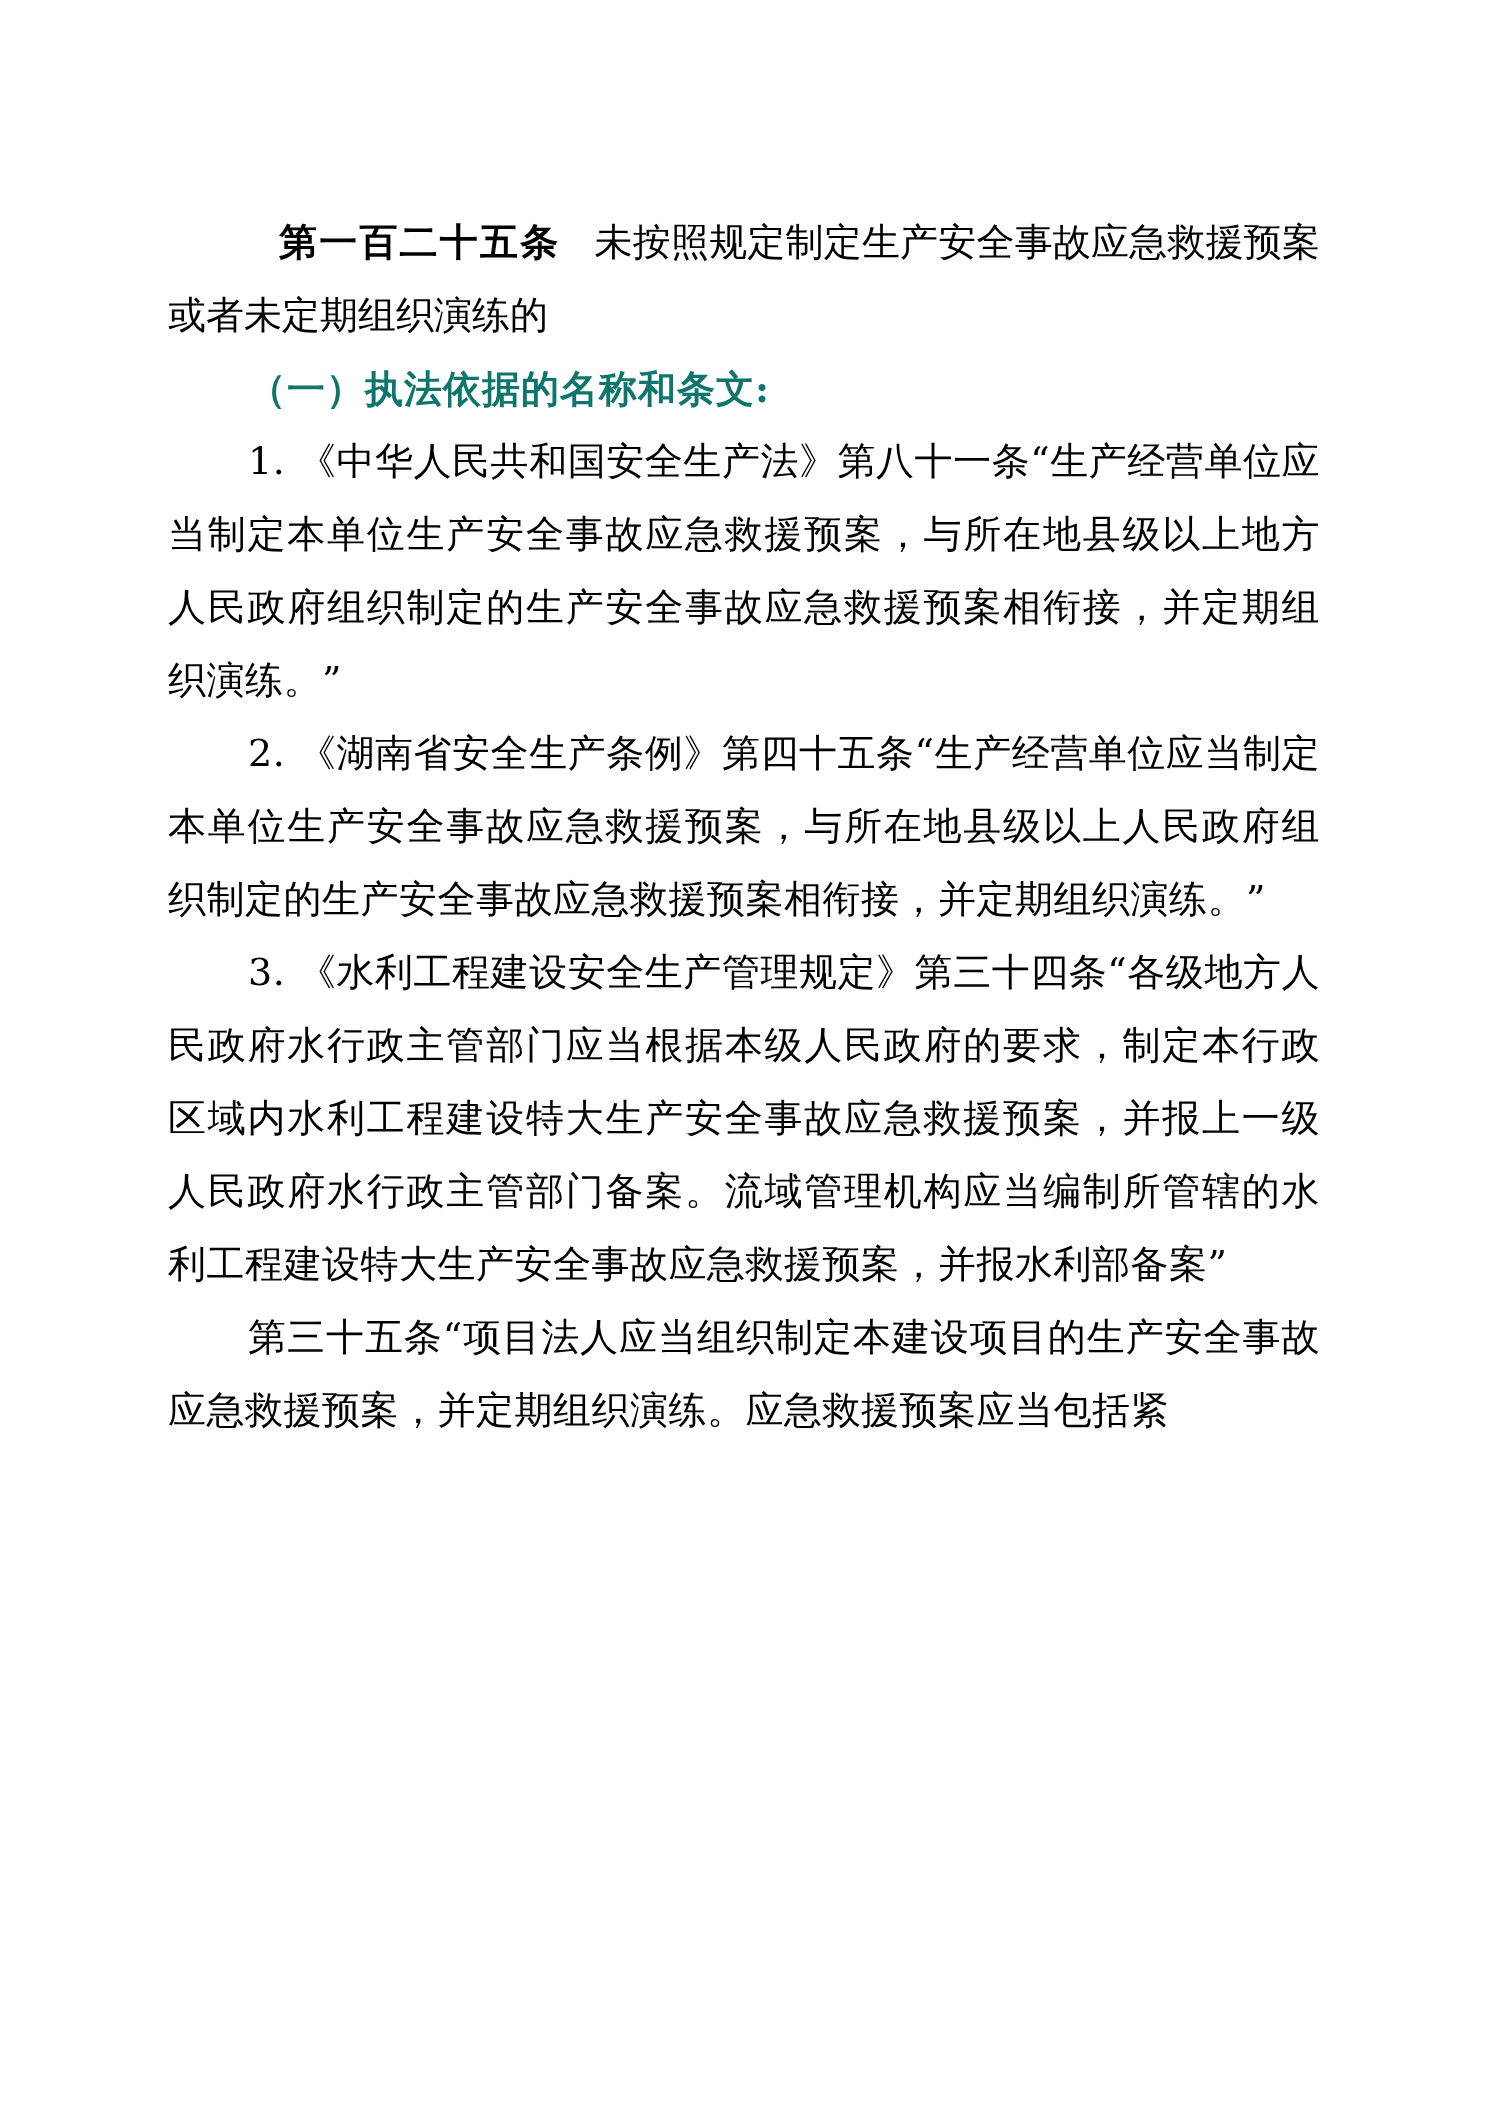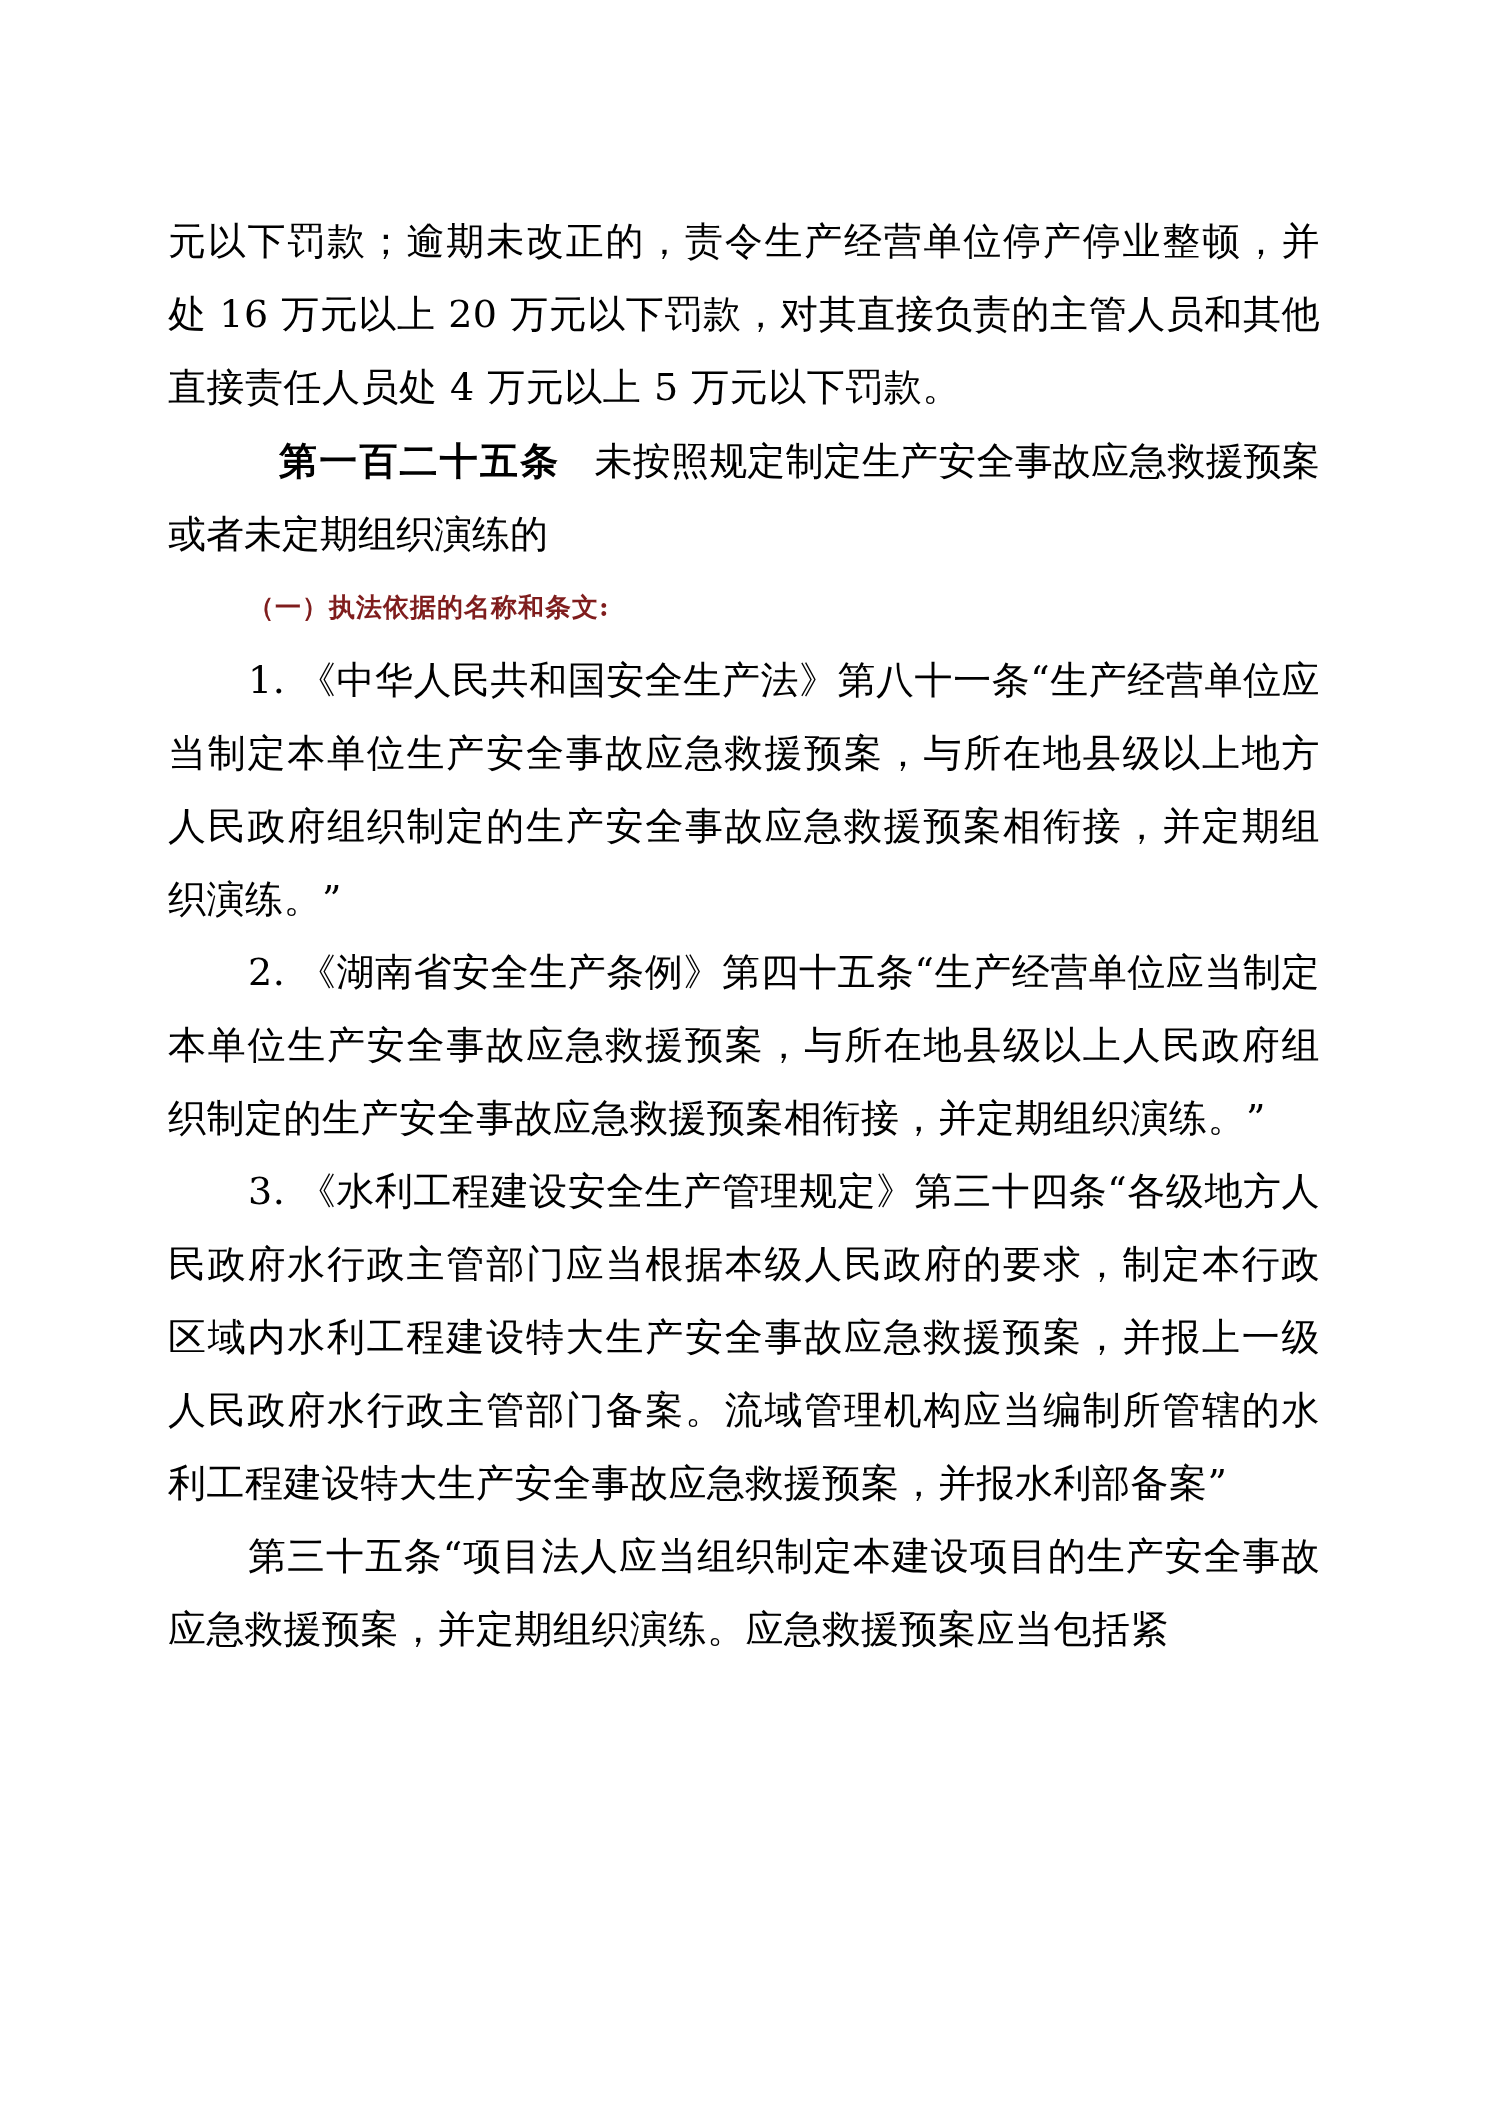--- a/index.html
+++ b/index.html
@@ -48,24 +48,24 @@
     font-weight: bold;
     letter-spacing: 2px;
     margin-left: 31px;
   }
   .heading .gap {
     display: inline-block;
     width: 34px;
   }
   .subheading {
     font-family: "DejaVu Serif", "Liberation Serif", serif;
-    font-size: 26px;
+    font-size: 38px;
     line-height: 73px;
     font-weight: bold;
-    color: #7f1d1d;
+    color: #0f766e;
     margin: 0;
     text-indent: 80px;
     letter-spacing: 1px;
   }
   .listpara {
     text-indent: 80px;
   }
   .footer {
     position: absolute;
     left: 0;
@@ -77,21 +77,20 @@
     color: #000000;
     letter-spacing: 1px;
   }
 </style>
 </head>
 <body>
 
 <div class="page">
   <div class="content">
 
-    <p class="para">元以下罚款；逾期未改正的，责令生产经营单位停产停业整顿，并处 16 万元以上 20 万元以下罚款，对其直接负责的主管人员和其他直接责任人员处 4 万元以上 5 万元以下罚款。</p>
 
     <p class="heading">
       <span class="lead">第一百二十五条</span><span class="gap"></span><span>未按照规定制定生产安全事故应急救援预案或者未定期组织演练的</span>
     </p>
 
     <p class="subheading">（一）执法依据的名称和条文:</p>
 
     <p class="para listpara">1. 《中华人民共和国安全生产法》第八十一条“生产经营单位应当制定本单位生产安全事故应急救援预案，与所在地县级以上地方人民政府组织制定的生产安全事故应急救援预案相衔接，并定期组织演练。”</p>
 
     <p class="para listpara">2. 《湖南省安全生产条例》第四十五条“生产经营单位应当制定本单位生产安全事故应急救援预案，与所在地县级以上人民政府组织制定的生产安全事故应急救援预案相衔接，并定期组织演练。”</p>

